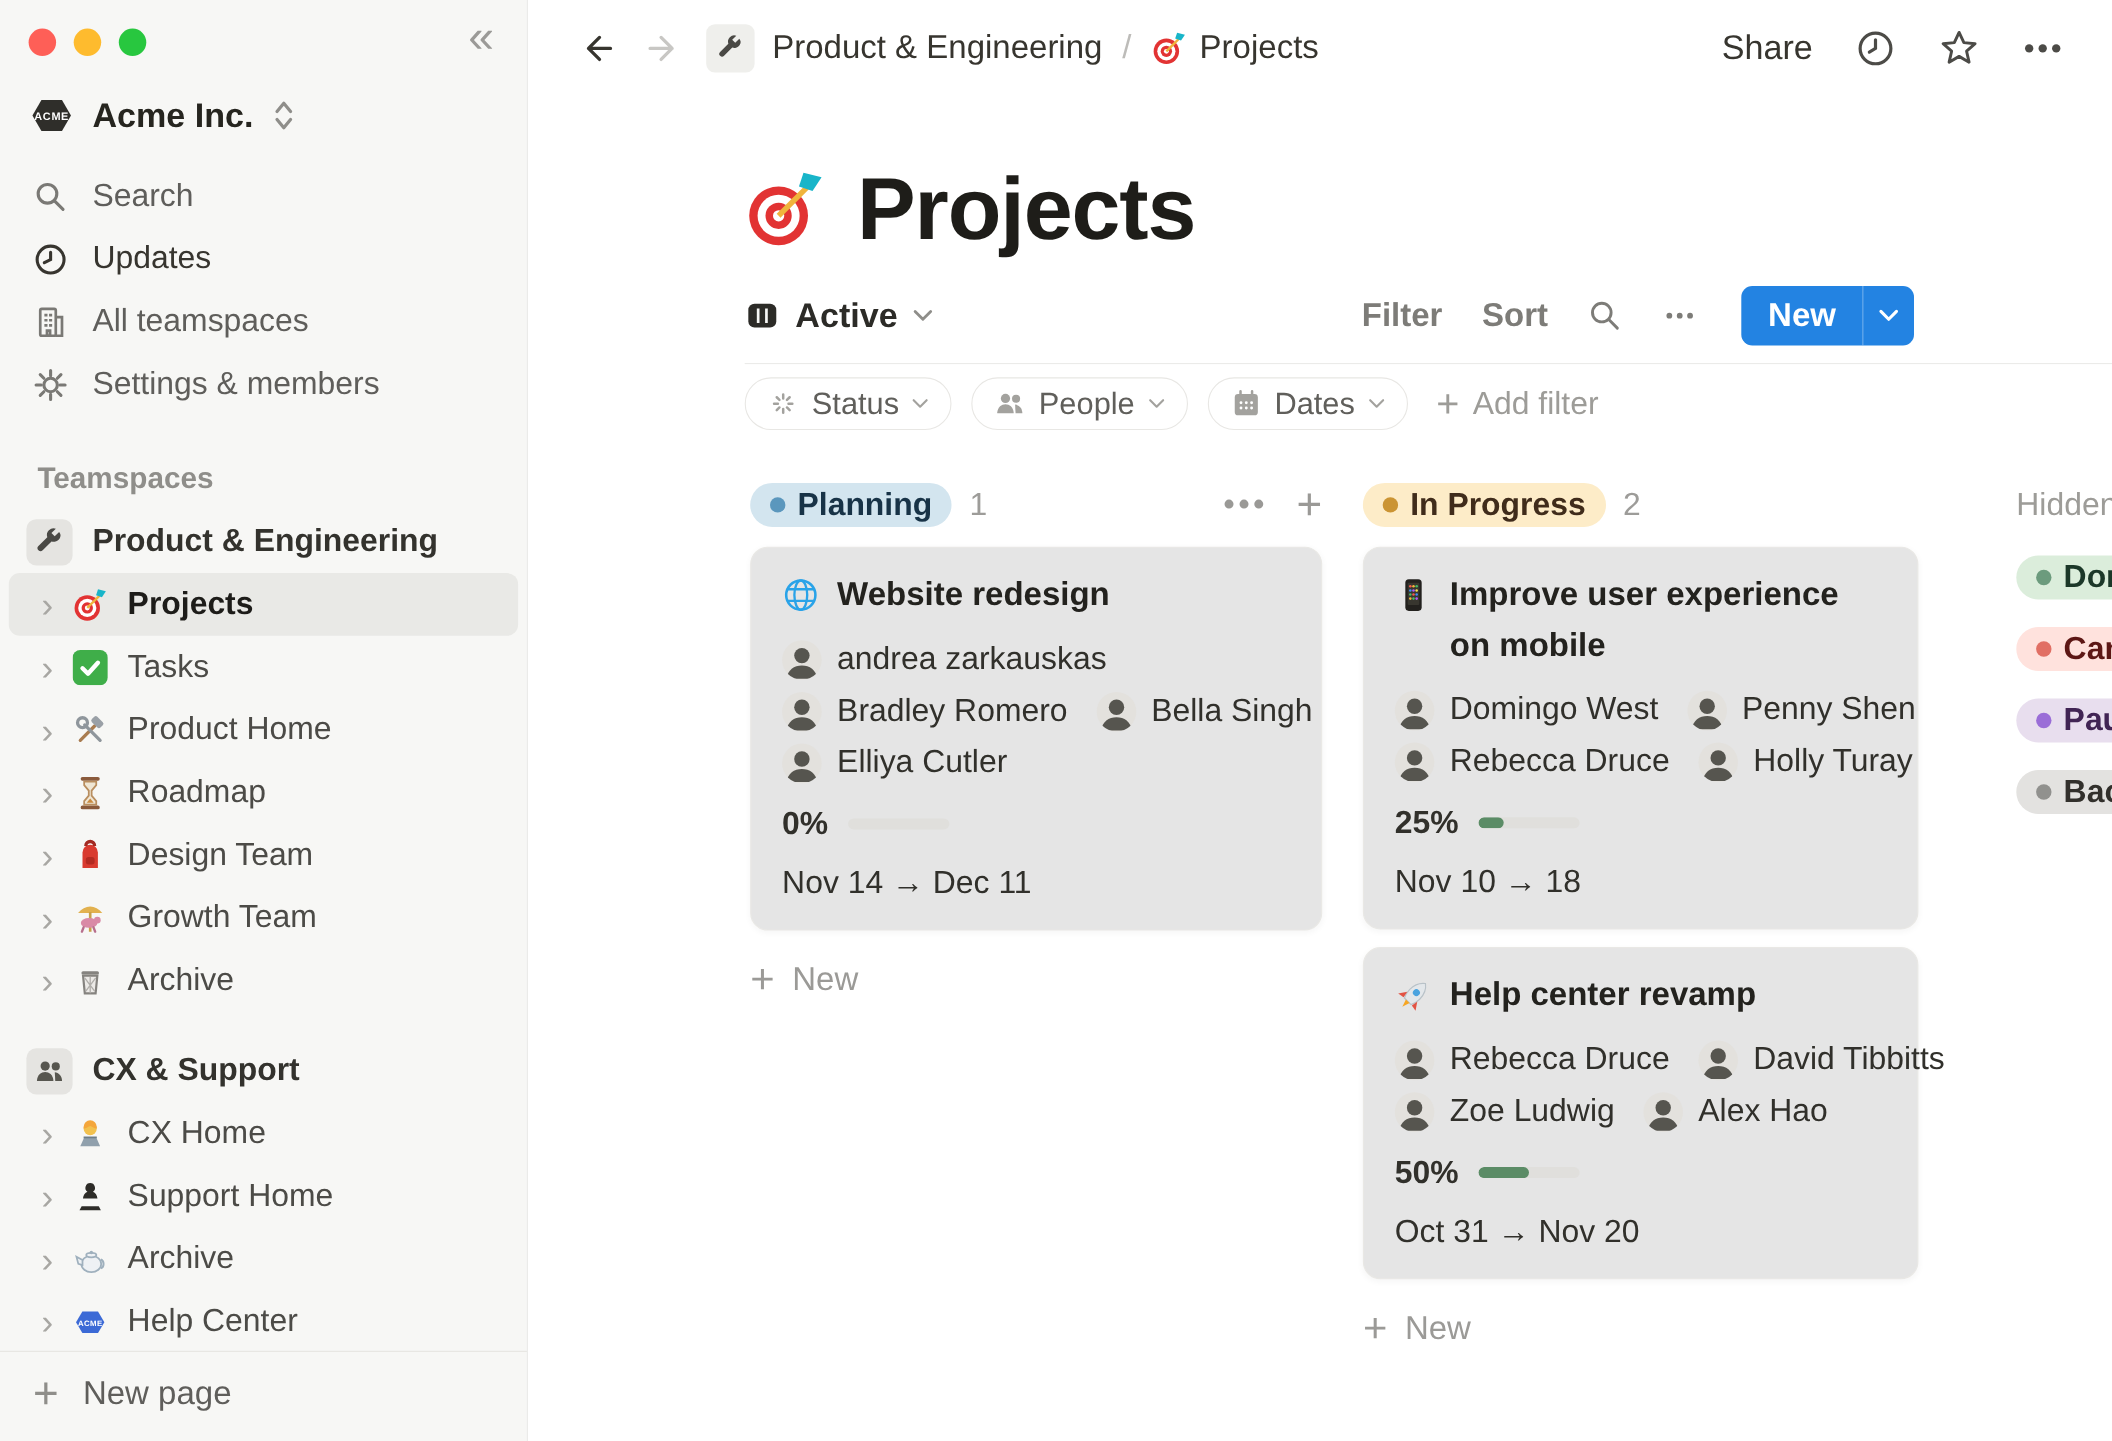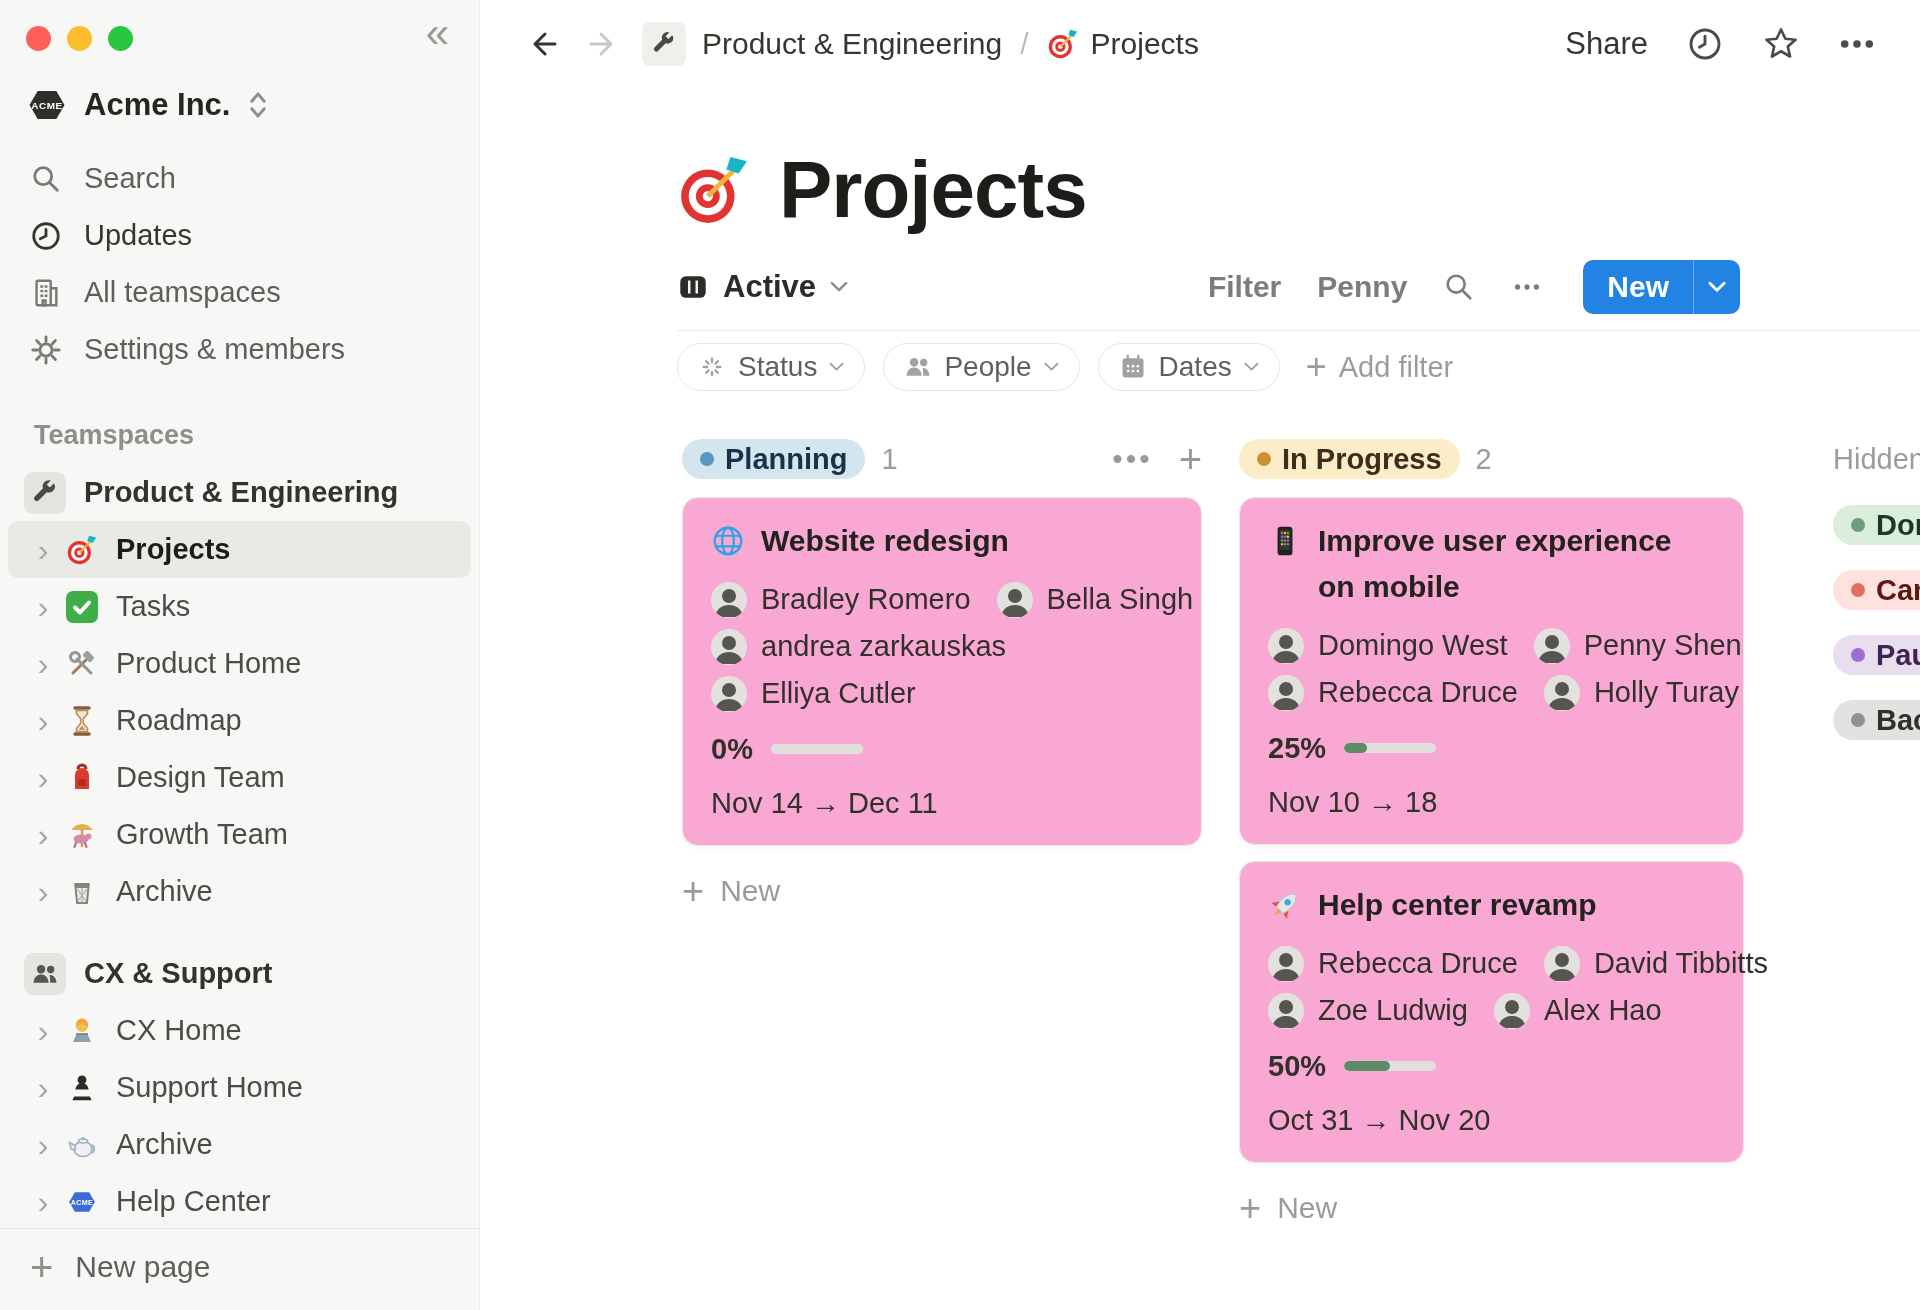--- a/index.html
+++ b/index.html
@@ -67,21 +67,21 @@
   .board{margin:48px 0 0 202px;display:flex;gap:37px;position:relative;}
   .col{width:520px;flex:none;}
   .col.ip{width:505px;}
   .colhead{height:40px;display:flex;align-items:center;margin-bottom:18px;}
   .pill{display:inline-flex;align-items:center;gap:11px;height:40px;padding:0 18px;border-radius:20px;font-size:29px;font-weight:600;white-space:nowrap;cursor:pointer;}
   .pill .dot{width:14px;height:14px;border-radius:50%;flex:none;}
   .count{margin-left:16px;font-size:29px;color:#9d9c99;}
   .colacts{margin-left:auto;display:flex;align-items:center;gap:26px;color:#9a9996;}
   .colacts .dots{font-size:30px;letter-spacing:3px;cursor:pointer;}
   .colacts .plus{font-size:40px;line-height:1;cursor:pointer;}
-  .card{background:#f9a8d4;border:1px solid #e9e8e5;border-radius:16px;box-shadow:0 2px 6px rgba(15,15,15,.04);padding:20px 28px 24px;margin-bottom:16px;cursor:pointer;}
+  .card{background:#e5e5e5;border:1px solid #e9e8e5;border-radius:16px;box-shadow:0 2px 6px rgba(15,15,15,.04);padding:20px 28px 24px;margin-bottom:16px;cursor:pointer;}
   .cardhead{display:flex;gap:16px;font-size:30px;font-weight:600;color:#23221e;line-height:46px;}
   .cardhead .cicon{width:34px;flex:none;margin-top:6px;}
   .people{margin-top:12px;}
   .prow{display:flex;align-items:center;height:47px;}
   .avatar{width:36px;height:36px;border-radius:50%;background:#e3e1dd;overflow:hidden;flex:none;margin-right:14px;}
   .pname{font-size:29px;color:#31302b;white-space:nowrap;}
   .p2{margin-left:26px;}
   .progress{margin-top:14px;display:flex;align-items:center;gap:18px;height:36px;}
   .pct{font-size:29px;font-weight:600;color:#31302b;}
   .track{width:92px;height:10px;border-radius:5px;background:#e0dfdc;overflow:hidden;}
@@ -397,21 +397,21 @@
       </span>
       <span class="vlabel">Active</span>
       <span style="color:#8f8e8a">
         <svg width="18" height="12" viewBox="0 0 14 9" fill="none" stroke="currentColor" stroke-width="2" stroke-linecap="round" stroke-linejoin="round">
             <path d="M1.5 1.5L7 7l5.5-5.5"></path>
           </svg>
       </span>
     </div>
     <div class="tb-right">
       <span class="tb-txt">Filter</span>
-      <span class="tb-txt">Penny</span>
+      <span class="tb-txt">Sort</span>
       <span class="tb-ico">
         <svg width="32" height="32" viewBox="0 0 34 34" fill="none" stroke="currentColor" stroke-width="2.8" stroke-linecap="round">
             <circle cx="14" cy="14" r="9"></circle>
             <path d="M21 21l8 8"></path>
           </svg>
       </span>
       <span class="tb-ico">
         <svg width="32" height="32" viewBox="0 0 34 34" fill="currentColor">
             <circle cx="7" cy="17" r="2.8"></circle>
             <circle cx="17" cy="17" r="2.8"></circle>
@@ -517,37 +517,37 @@
           <span>Website redesign</span>
         </div>
         <div class="people">
           <div class="prow">
             <span class="avatar">
                 <svg width="36" height="36" viewBox="0 0 36 36">
                   <circle cx="18" cy="14" r="7" fill="#56554f"></circle>
                   <path d="M4 35c1-8 7-12 14-12s13 4 14 12z" fill="#56554f"></path>
                 </svg>
               </span>
-            <span class="pname">Bradley Romero</span>
-            <span class="avatar p2">
-                <svg width="36" height="36" viewBox="0 0 36 36">
-                  <circle cx="18" cy="14" r="7" fill="#56554f"></circle>
-                  <path d="M4 35c1-8 7-12 14-12s13 4 14 12z" fill="#56554f"></path>
-                </svg>
-              </span>
-            <span class="pname">Bella Singh</span>
+            <span class="pname">andrea zarkauskas</span>
           </div>
           <div class="prow">
             <span class="avatar">
                 <svg width="36" height="36" viewBox="0 0 36 36">
                   <circle cx="18" cy="14" r="7" fill="#56554f"></circle>
                   <path d="M4 35c1-8 7-12 14-12s13 4 14 12z" fill="#56554f"></path>
                 </svg>
               </span>
-            <span class="pname">andrea zarkauskas</span>
+            <span class="pname">Bradley Romero</span>
+            <span class="avatar p2">
+                <svg width="36" height="36" viewBox="0 0 36 36">
+                  <circle cx="18" cy="14" r="7" fill="#56554f"></circle>
+                  <path d="M4 35c1-8 7-12 14-12s13 4 14 12z" fill="#56554f"></path>
+                </svg>
+              </span>
+            <span class="pname">Bella Singh</span>
           </div>
           <div class="prow">
             <span class="avatar">
                 <svg width="36" height="36" viewBox="0 0 36 36">
                   <circle cx="18" cy="14" r="7" fill="#56554f"></circle>
                   <path d="M4 35c1-8 7-12 14-12s13 4 14 12z" fill="#56554f"></path>
                 </svg>
               </span>
             <span class="pname">Elliya Cutler</span>
           </div>

